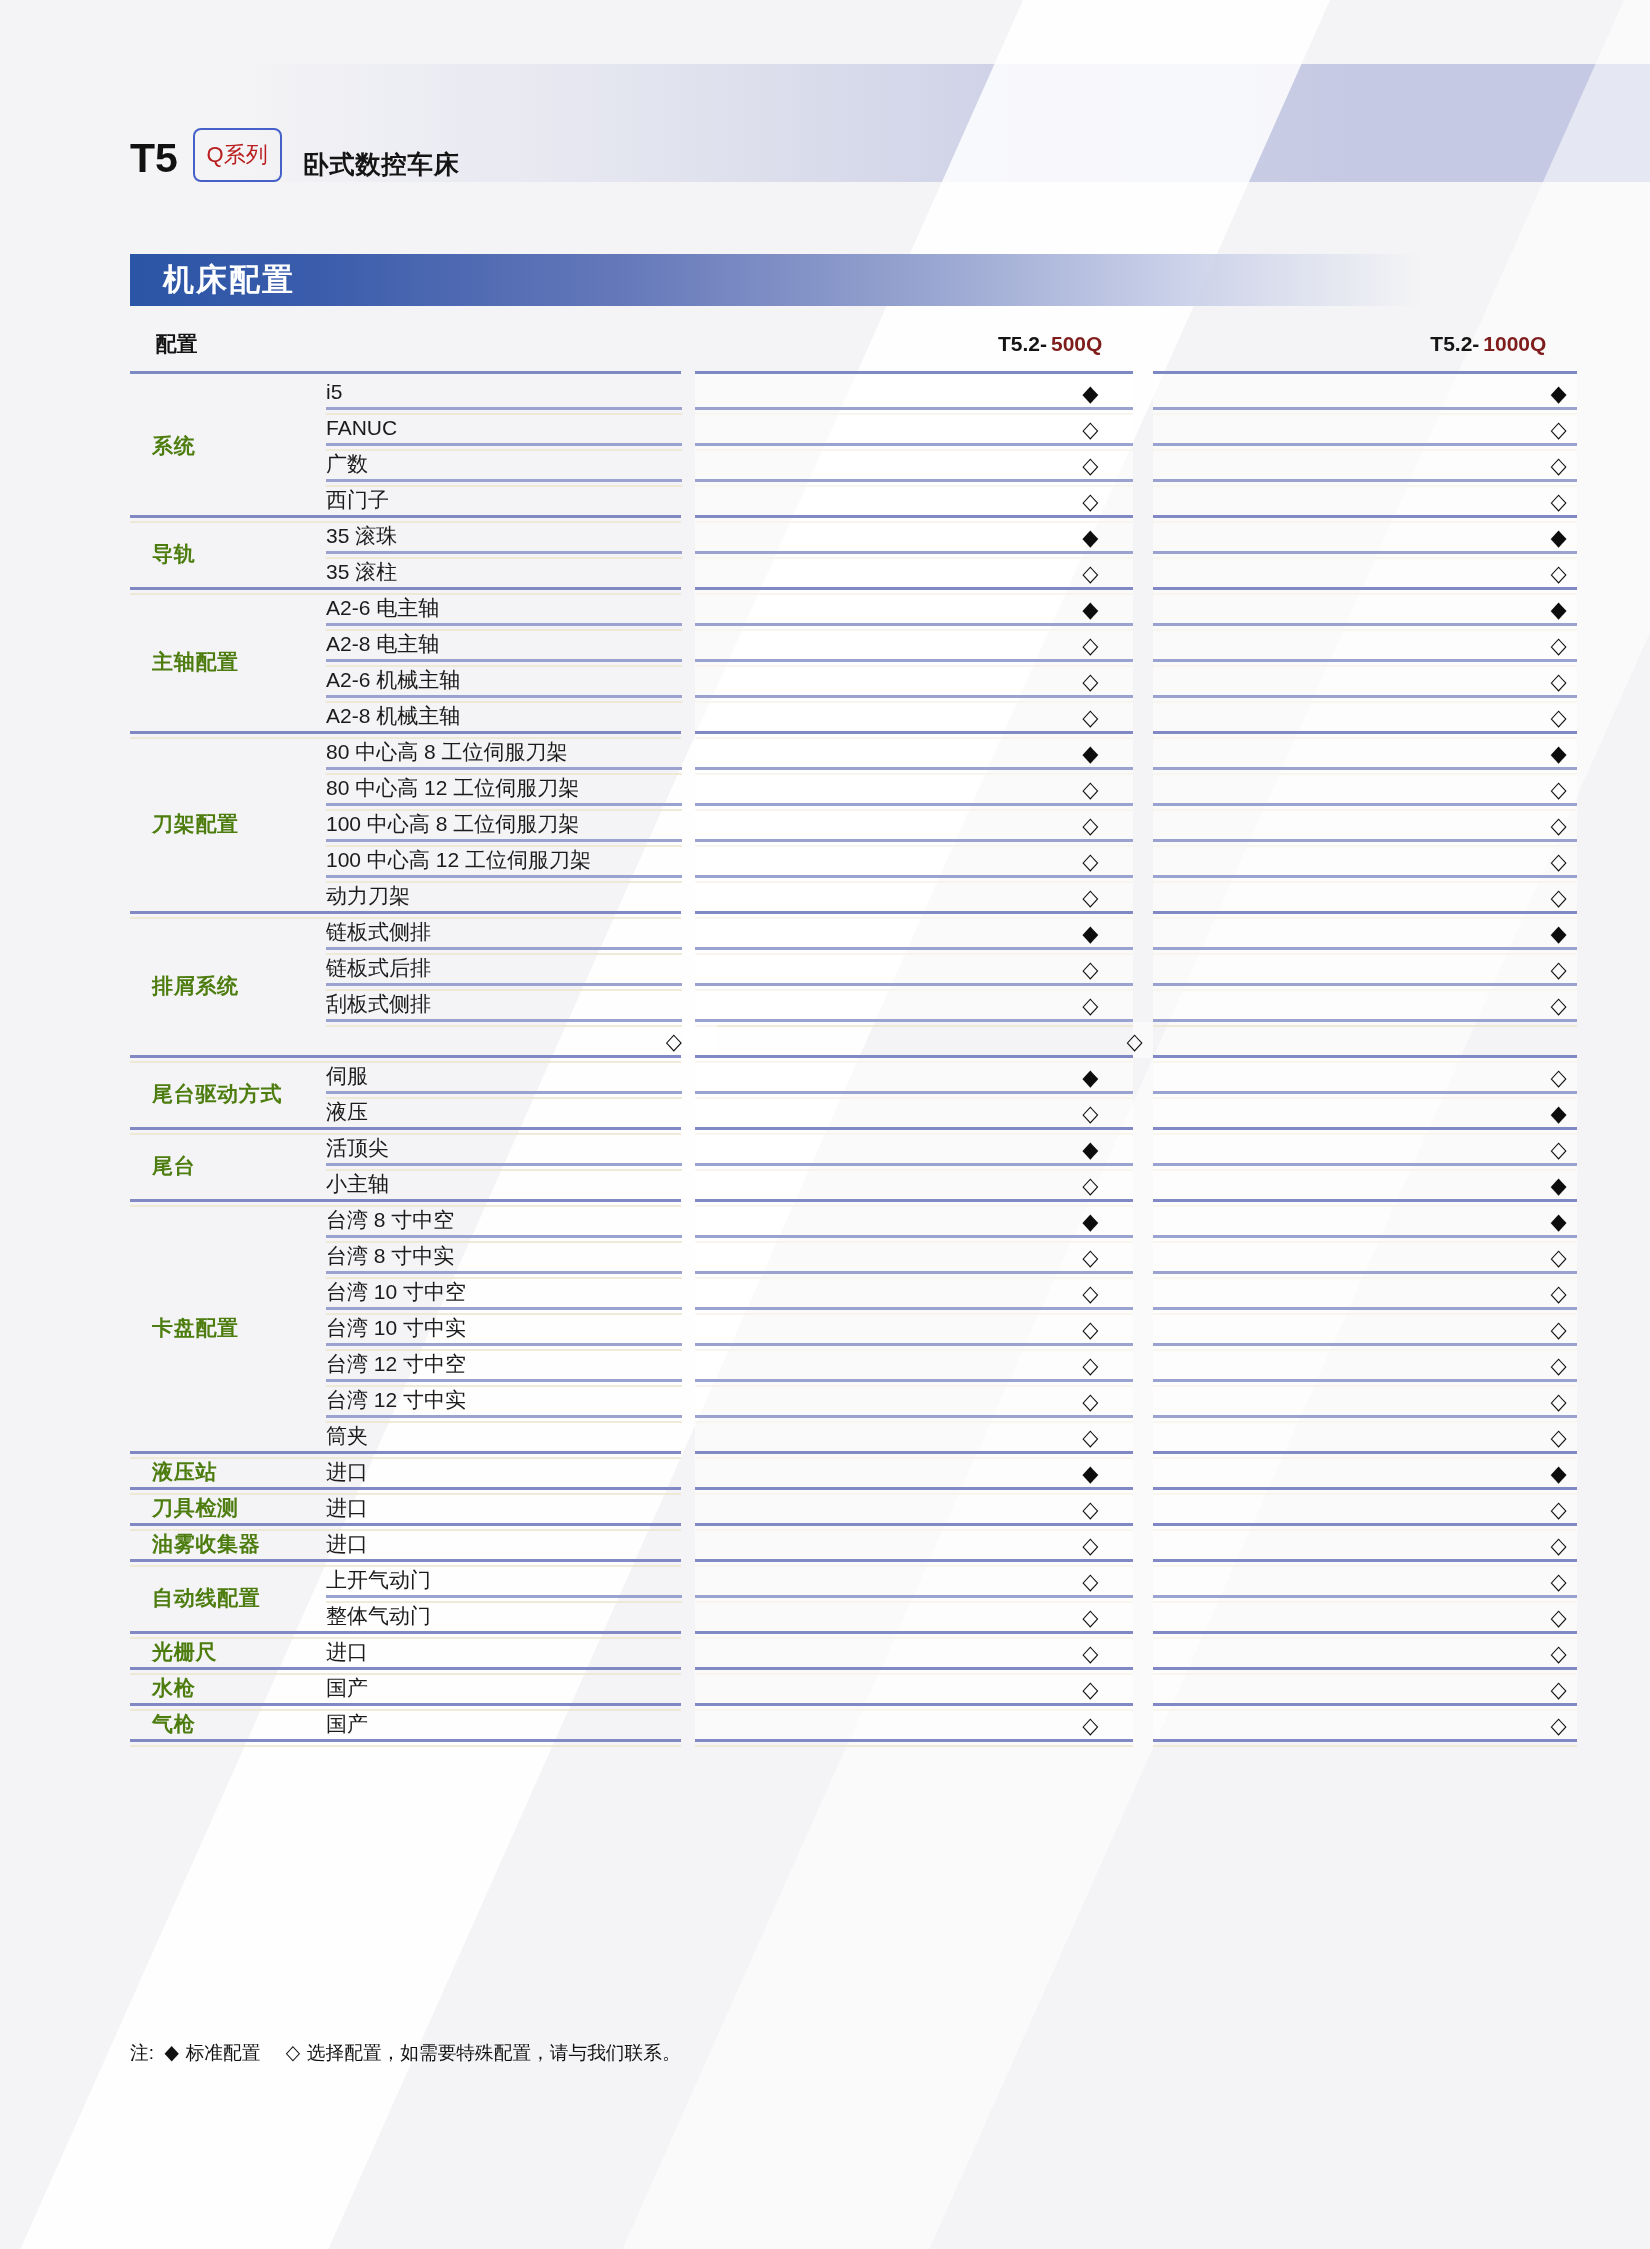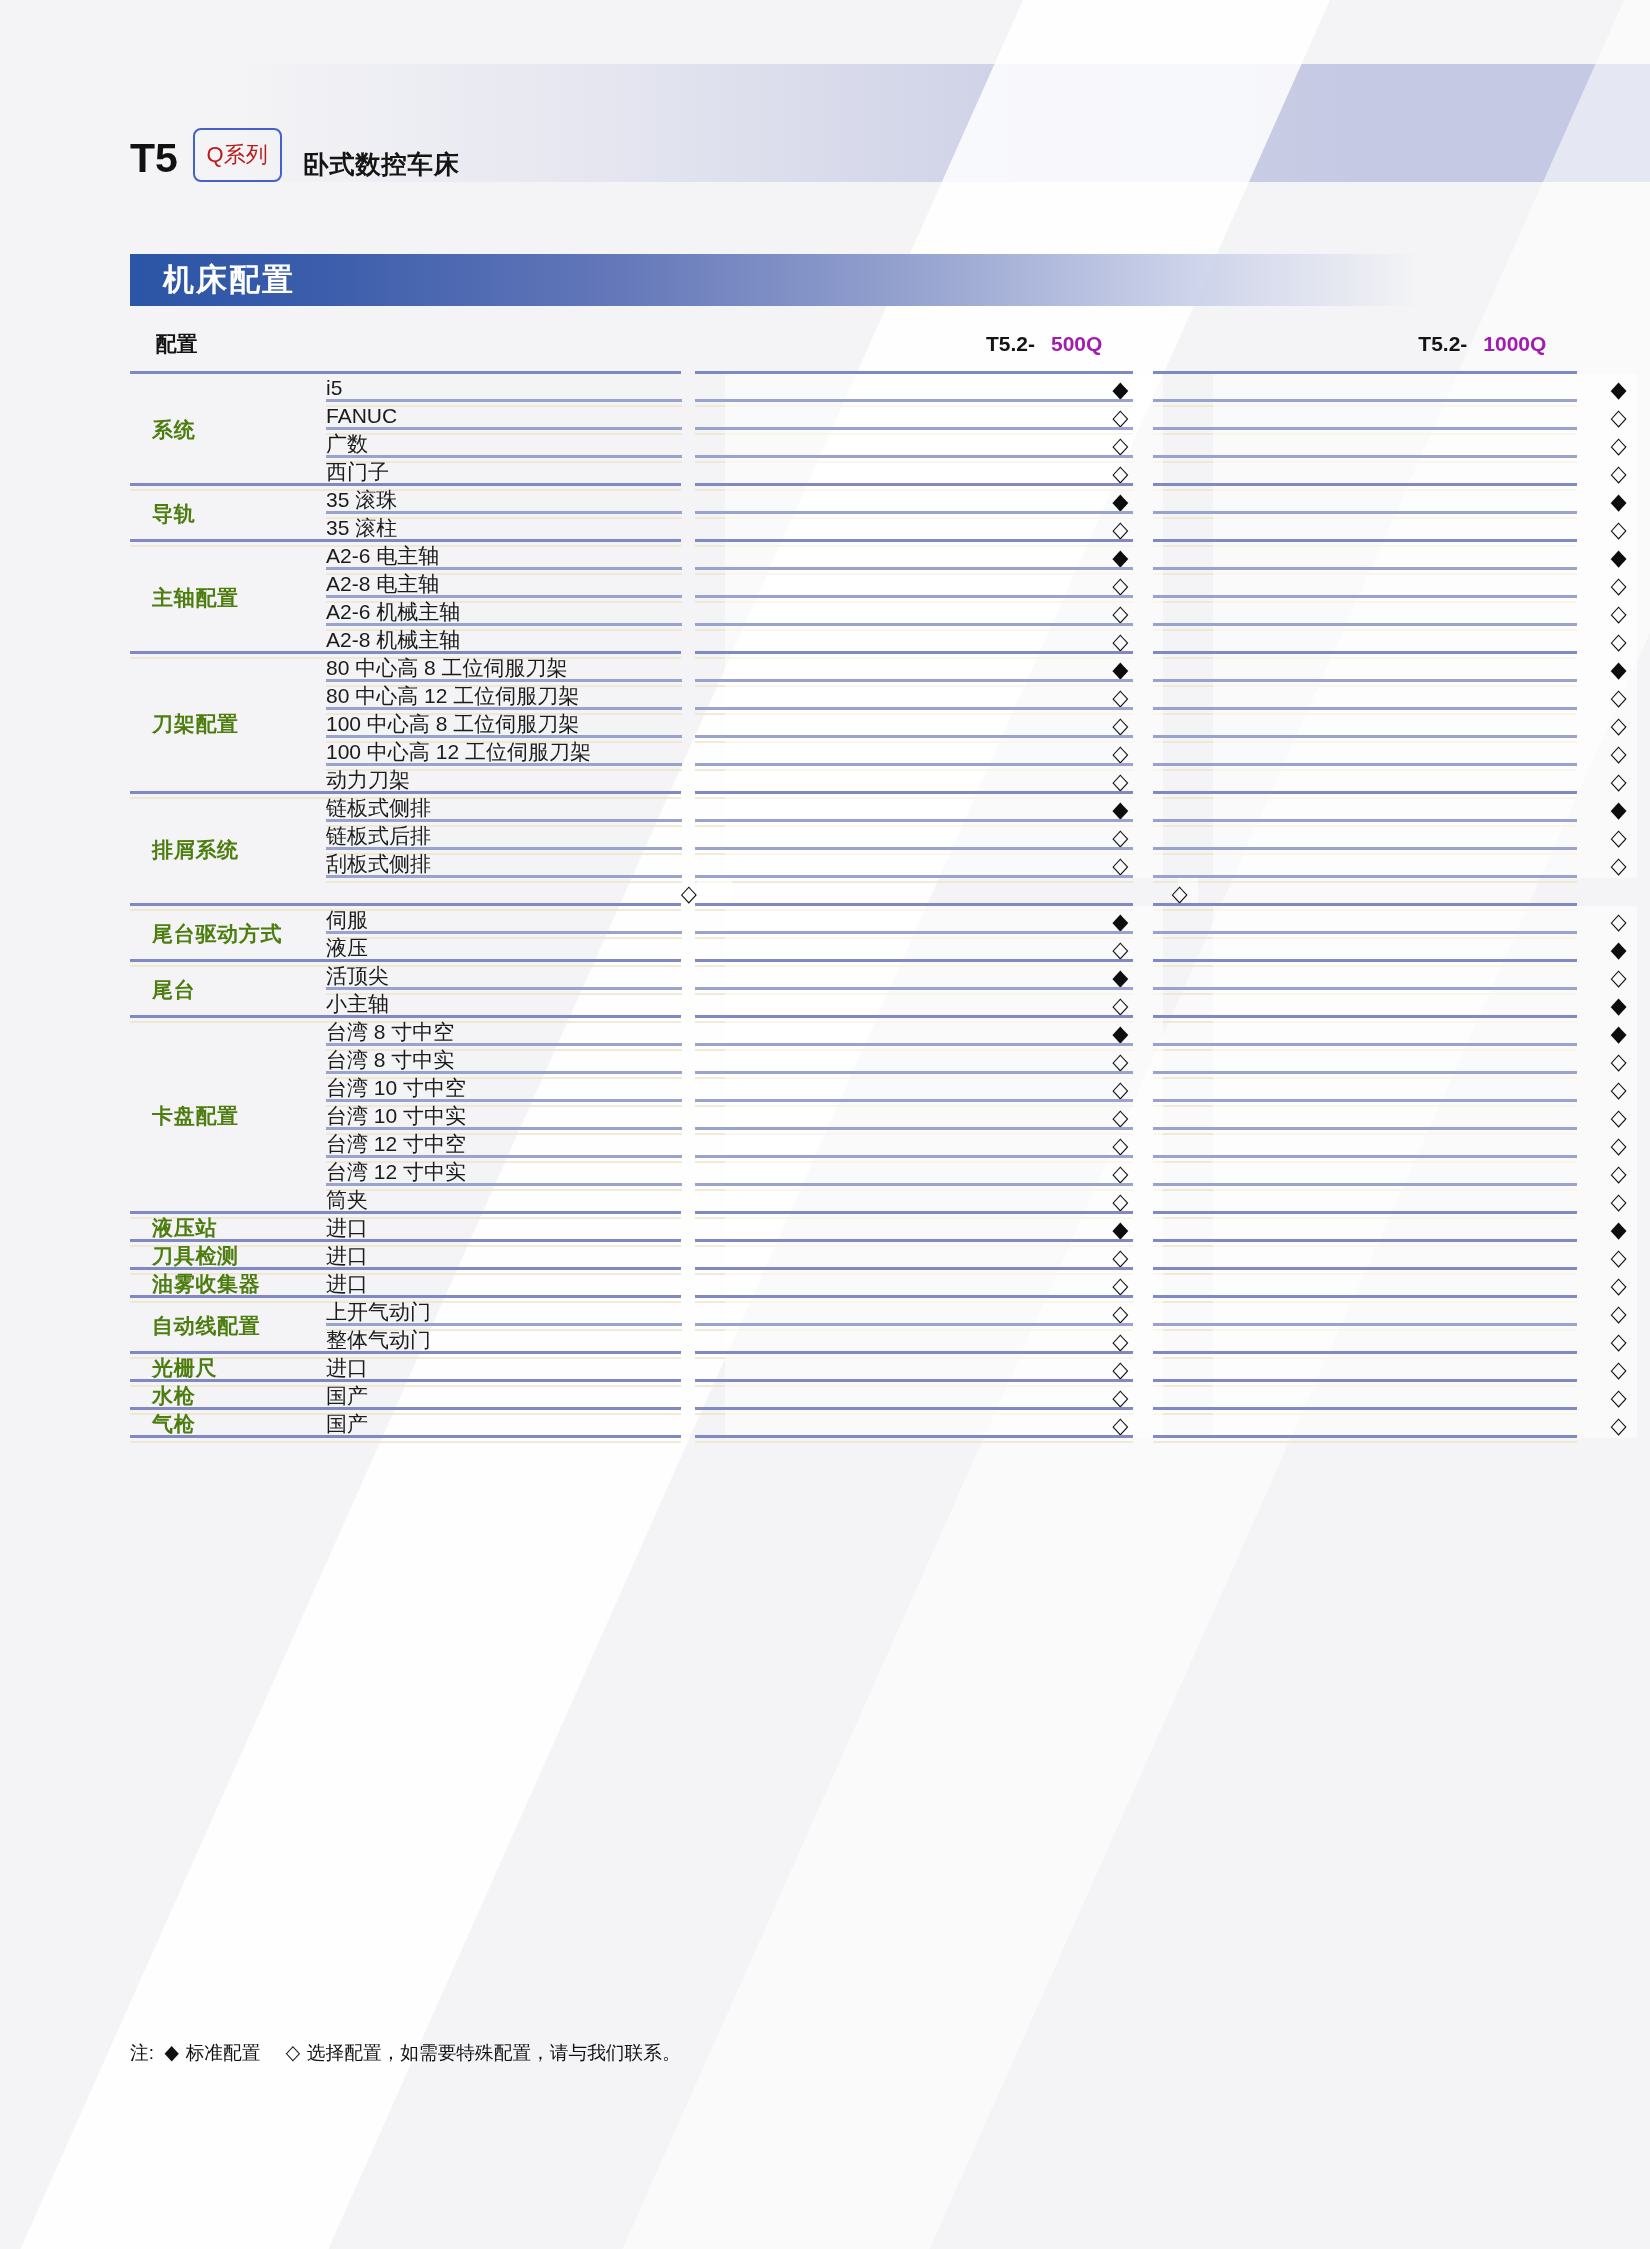--- a/index.html
+++ b/index.html
@@ -28,30 +28,30 @@
   .banner{position:absolute;left:130px;top:254px;width:1388px;height:52px;display:flex;align-items:center;
           background:linear-gradient(90deg,#2b55a6 0%,#3a5cab 13%,#6679ba 36%,#97a4d0 57%,#c6cde7 74%,rgba(244,244,246,0) 93%);}
   .banner-text{color:#fff;font-size:31px;font-weight:700;letter-spacing:2px;padding-left:33px;}
 
   
   .table{position:absolute;left:130px;top:314px;width:1447px;}
   .thead{position:relative;height:60px;display:grid;grid-template-columns:551px 13.4px 438px 20px 424px;}
   .th{display:flex;align-items:center;font-size:21px;font-weight:700;color:#141414;}
   .th-config{padding-left:25.4px;}
   .th-col{justify-content:flex-end;padding-right:30px;}
-  .th-model{color:#a21caf;margin-left:16px;}
+  .th-model{color:#7f1d1d;margin-left:4px;}
   .hl{position:absolute;bottom:0;height:3.3px;background:#7d89c3;}
   .hl-a{left:0;width:551px;}
   .hl-b{left:565px;width:438px;}
   .hl-c{left:1023px;width:424px;}
 
   .group{position:relative;padding-left:196px;}
   .cat{position:absolute;left:0;top:0;bottom:0;width:196px;display:flex;align-items:center;
        padding-left:22px;box-sizing:border-box;color:#4d7c0f;font-weight:700;font-size:21px;letter-spacing:0.7px;}
-  .row{position:relative;height:28px;display:grid;grid-template-columns:356px 13.4px 438px 20px 424px;gap:15px;}
+  .row{position:relative;height:36px;display:grid;grid-template-columns:356px 13.4px 438px 20px 424px;}
   .cell{display:flex;align-items:center;box-sizing:border-box;}
   .lbl{font-size:21px;color:#1b1b1b;}
   .c1{justify-content:flex-end;padding-right:35px;background:rgba(255,255,255,.55);}
   .c2{justify-content:flex-end;padding-right:10.7px;background:rgba(255,255,255,.55);}
   .marker{font-size:21px;color:#0d0d0d;line-height:1;transform:scaleY(1.08);}
 
   .ln{position:absolute;bottom:0;height:2.7px;background:#9aa2d0;}
   .ln::after{content:"";position:absolute;left:0;right:0;top:6px;height:1.3px;background:#ece6d0;opacity:.8;}
   .ln-a{left:0;width:356px;}
   .ln-b{left:369px;width:438px;}

